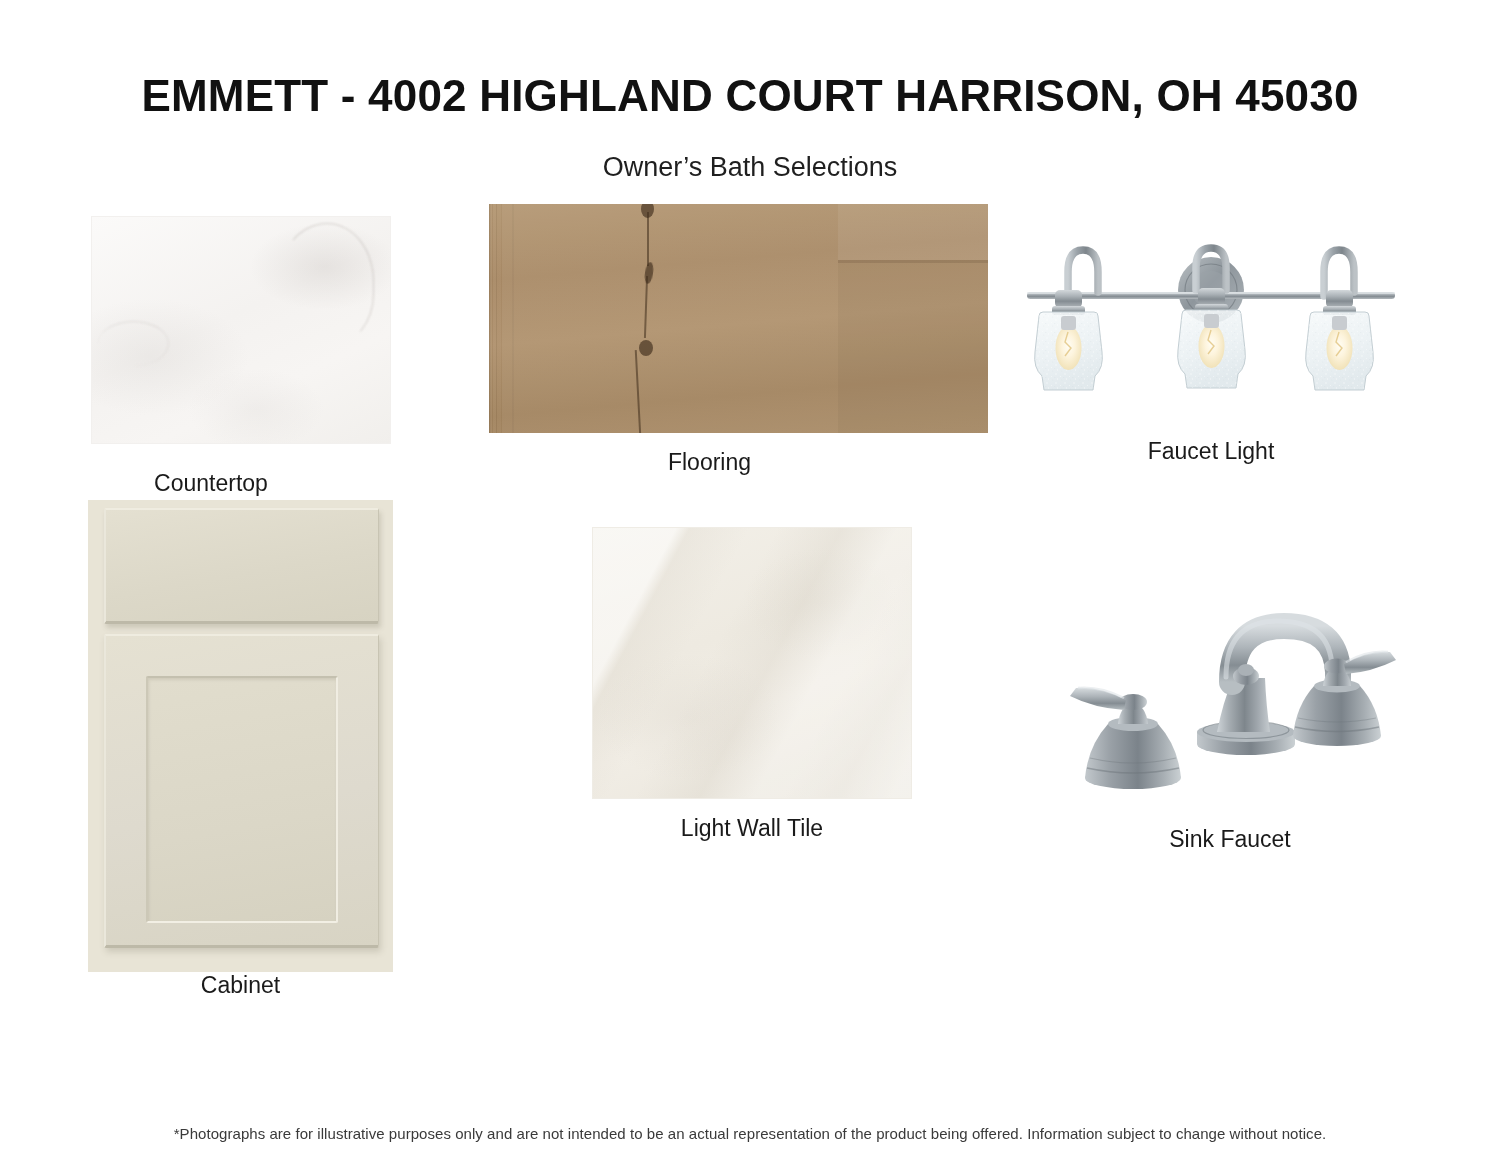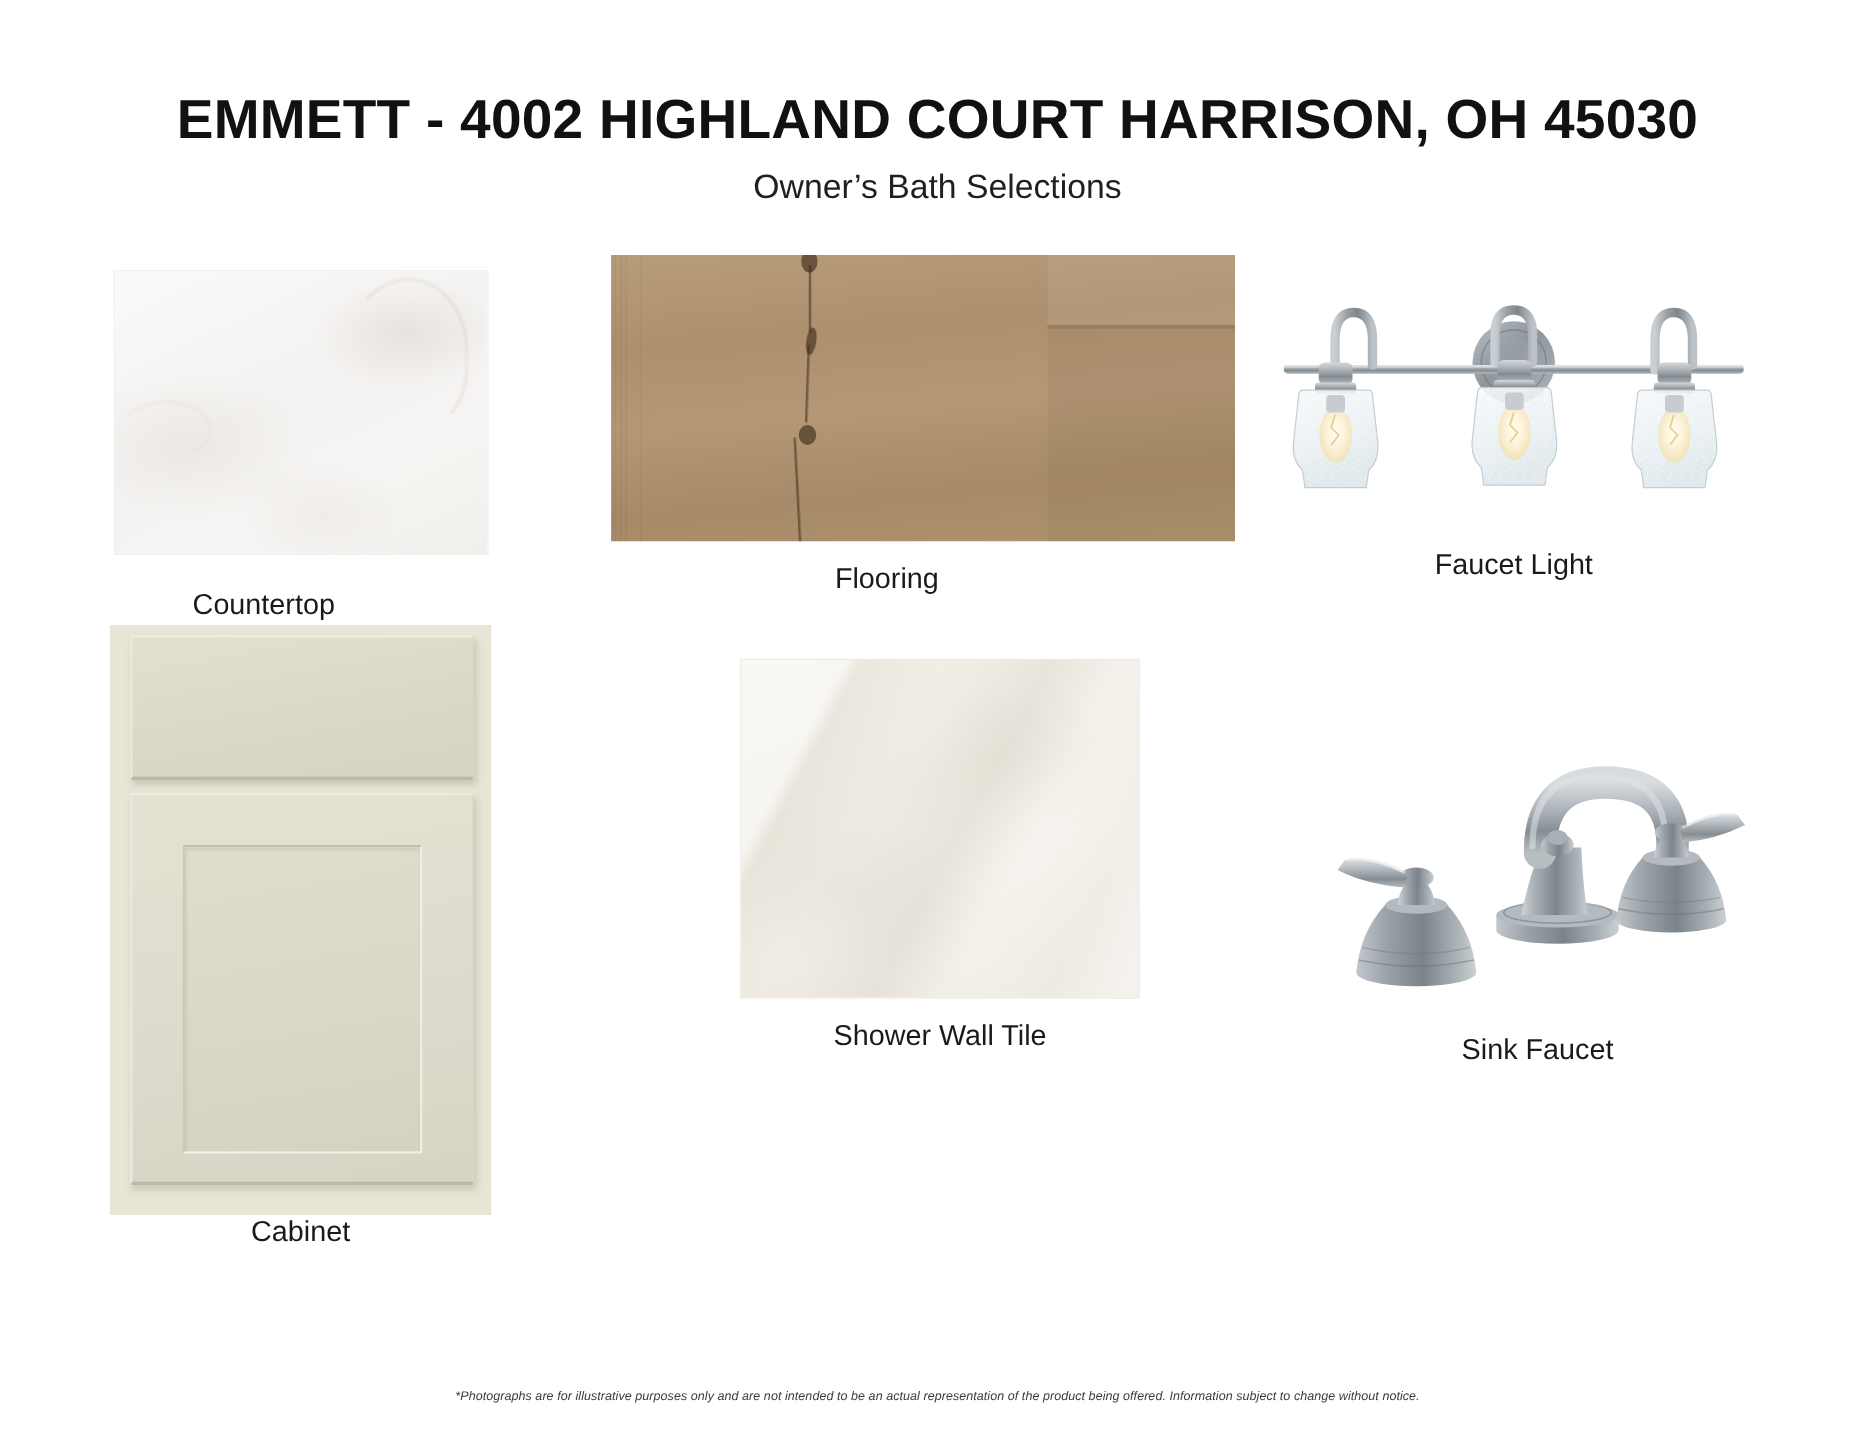--- a/index.html
+++ b/index.html
@@ -27,21 +27,21 @@
   #doc-title {
     margin: 0;
     padding-top: 72px;
     font-size: 44px;
     font-weight: 700;
     letter-spacing: 0.2px;
     color: #111111;
     line-height: 1.1;
   }
   #doc-subtitle {
-    margin: 0;
+    margin: 18px;
     padding-top: 14px;
     font-size: 27px;
     font-weight: 400;
     color: #1f1f1f;
   }
 
   
   .card { position: absolute; }
   .swatch {
     position: relative;
@@ -228,26 +228,25 @@
   #sw-vanity svg, #sw-faucet svg { display: block; width: 100%; height: 100%; }
 
   
   #footer {
     position: absolute;
     left: 0; right: 0;
     top: 1112px;
     text-align: center;
   }
   #footer-note {
-    margin: 0;
-    font-size: 10px;
+    margin: 13px;
+    font-size: 15px;
     font-weight: 400;
     color: #3a3a3a;
     letter-spacing: 0.05px;
-    font-style: italic;
   }
 </style>
 </head>
 <body>
 
 <div id="header">
   <h1 id="doc-title">EMMETT - 4002 HIGHLAND COURT HARRISON, OH 45030</h1>
   <h2 id="doc-subtitle">Owner’s Bath Selections</h2>
 </div>
 
@@ -366,21 +365,21 @@
     <div id="cab-drawer"></div>
     <div id="cab-door">
       <div id="cab-door-panel"></div>
     </div>
   </div>
   <div class="caption cap-gap-d">Cabinet</div>
 </div>
 
 <div class="card" id="card-tile">
   <div class="swatch" id="sw-tile"></div>
-  <div class="caption cap-gap-e">Shower Wall Tile</div>
+  <div class="caption cap-gap-e">Light Wall Tile</div>
 </div>
 
 <div class="card" id="card-faucet">
   <div class="swatch" id="sw-faucet">
     <svg viewBox="0 0 340 208" xmlns="http://www.w3.org/2000/svg">
       <defs>
         <linearGradient id="fn" x1="0" y1="0" x2="1" y2="0">
           <stop offset="0%" stop-color="#cdd3d7"></stop>
           <stop offset="22%" stop-color="#a7aeb3"></stop>
           <stop offset="52%" stop-color="#7e868c"></stop>

